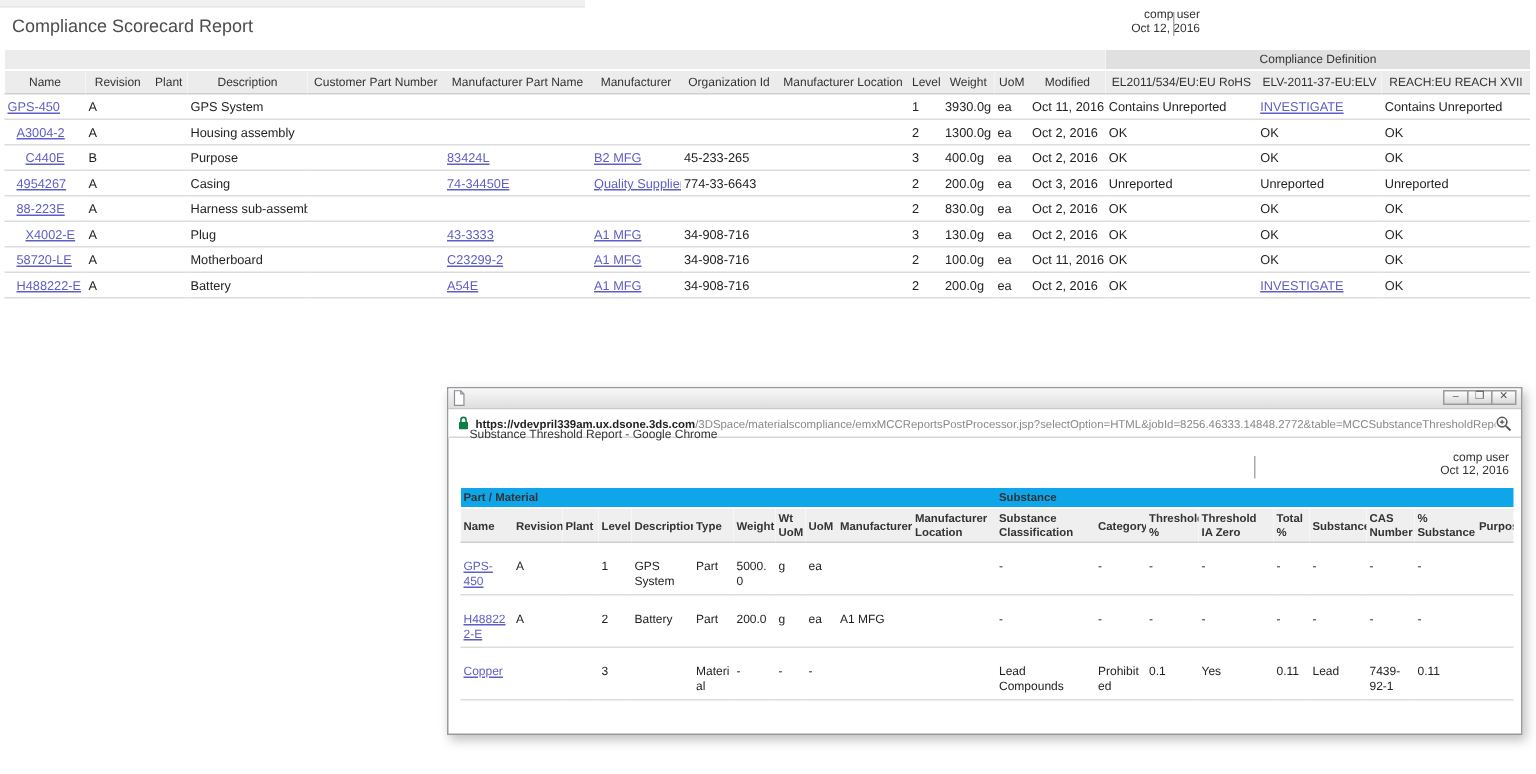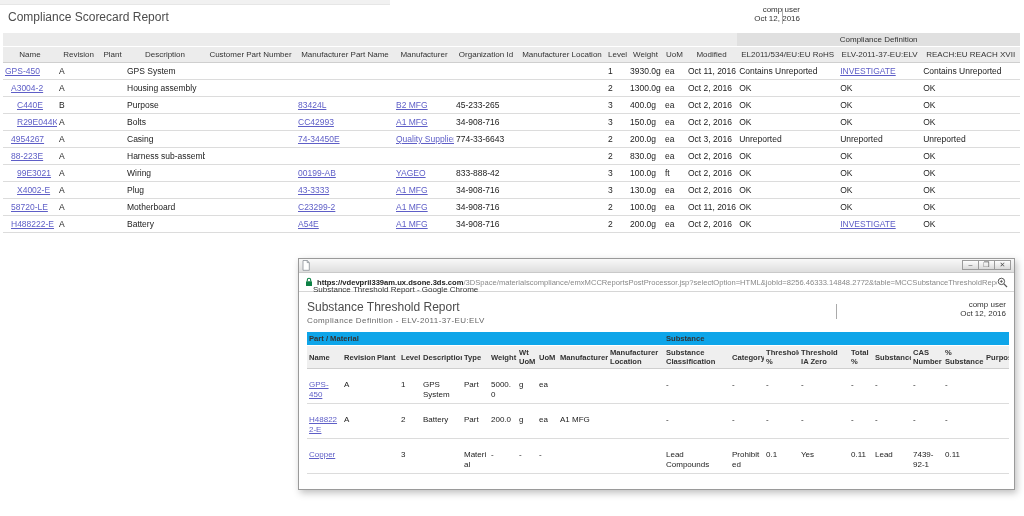--- a/index.html
+++ b/index.html
@@ -156,38 +156,20 @@
             <td class="col-manufacturer_location"></td>
             <td class="col-level">3</td>
             <td class="col-weight">400.0g</td>
             <td class="col-uom">ea</td>
             <td class="col-modified">Oct 2, 2016</td>
             <td class="col-rohs">OK</td>
             <td class="col-elv">OK</td>
             <td class="col-reach">OK</td>
           </tr>
           <tr>
-            <td class="col-name" style="padding-left: 14px;"><a>R29E044K</a></td>
-            <td class="col-revision">A</td>
-            <td class="col-plant"></td>
-            <td class="col-description">Bolts</td>
-            <td class="col-customer_part_number"></td>
-            <td class="col-manufacturer_part_name"><a>CC42993</a></td>
-            <td class="col-manufacturer"><a>A1 MFG</a></td>
-            <td class="col-organization_id">34-908-716</td>
-            <td class="col-manufacturer_location"></td>
-            <td class="col-level">3</td>
-            <td class="col-weight">150.0g</td>
-            <td class="col-uom">ea</td>
-            <td class="col-modified">Oct 2, 2016</td>
-            <td class="col-rohs">OK</td>
-            <td class="col-elv">OK</td>
-            <td class="col-reach">OK</td>
-          </tr>
-          <tr>
             <td class="col-name" style="padding-left: 8px;"><a>4954267</a></td>
             <td class="col-revision">A</td>
             <td class="col-plant"></td>
             <td class="col-description">Casing</td>
             <td class="col-customer_part_number"></td>
             <td class="col-manufacturer_part_name"><a>74-34450E</a></td>
             <td class="col-manufacturer"><a>Quality Supplier</a></td>
             <td class="col-organization_id">774-33-6643</td>
             <td class="col-manufacturer_location"></td>
             <td class="col-level">2</td>
@@ -204,38 +186,20 @@
             <td class="col-plant"></td>
             <td class="col-description">Harness sub-assembly</td>
             <td class="col-customer_part_number"></td>
             <td class="col-manufacturer_part_name"></td>
             <td class="col-manufacturer"></td>
             <td class="col-organization_id"></td>
             <td class="col-manufacturer_location"></td>
             <td class="col-level">2</td>
             <td class="col-weight">830.0g</td>
             <td class="col-uom">ea</td>
-            <td class="col-modified">Oct 2, 2016</td>
-            <td class="col-rohs">OK</td>
-            <td class="col-elv">OK</td>
-            <td class="col-reach">OK</td>
-          </tr>
-          <tr>
-            <td class="col-name" style="padding-left: 14px;"><a>99E3021</a></td>
-            <td class="col-revision">A</td>
-            <td class="col-plant"></td>
-            <td class="col-description">Wiring</td>
-            <td class="col-customer_part_number"></td>
-            <td class="col-manufacturer_part_name"><a>00199-AB</a></td>
-            <td class="col-manufacturer"><a>YAGEO</a></td>
-            <td class="col-organization_id">833-888-42</td>
-            <td class="col-manufacturer_location"></td>
-            <td class="col-level">3</td>
-            <td class="col-weight">100.0g</td>
-            <td class="col-uom">ft</td>
             <td class="col-modified">Oct 2, 2016</td>
             <td class="col-rohs">OK</td>
             <td class="col-elv">OK</td>
             <td class="col-reach">OK</td>
           </tr>
           <tr>
             <td class="col-name" style="padding-left: 14px;"><a>X4002-E</a></td>
             <td class="col-revision">A</td>
             <td class="col-plant"></td>
             <td class="col-description">Plug</td>
@@ -320,24 +284,20 @@
             <circle cx="4.4" cy="4.4" r="3.2" fill="none" stroke="#555" stroke-width="1"></circle>
             <line x1="6.9" y1="6.9" x2="10" y2="10" stroke="#555" stroke-width="1.2"></line>
             <line x1="2.9" y1="4.4" x2="5.9" y2="4.4" stroke="#555" stroke-width="0.8"></line>
             <line x1="4.4" y1="2.9" x2="4.4" y2="5.9" stroke="#555" stroke-width="0.8"></line>
           </svg>
       </span>
     </div>
 
     <div class="pcontent">
       <div class="phead">
-        <div>
-          <div class="ptitle">Substance Threshold Report</div>
-          <div class="psub">Compliance Definition - ELV-2011-37-EU:ELV</div>
-        </div>
         <div class="puser">
           <div>comp user</div>
           <div>Oct 12, 2016</div>
         </div>
       </div>
       <div class="v-divider-pop"></div>
 
       <table class="pt">
         <colgroup>
           <col style="width:35px">

